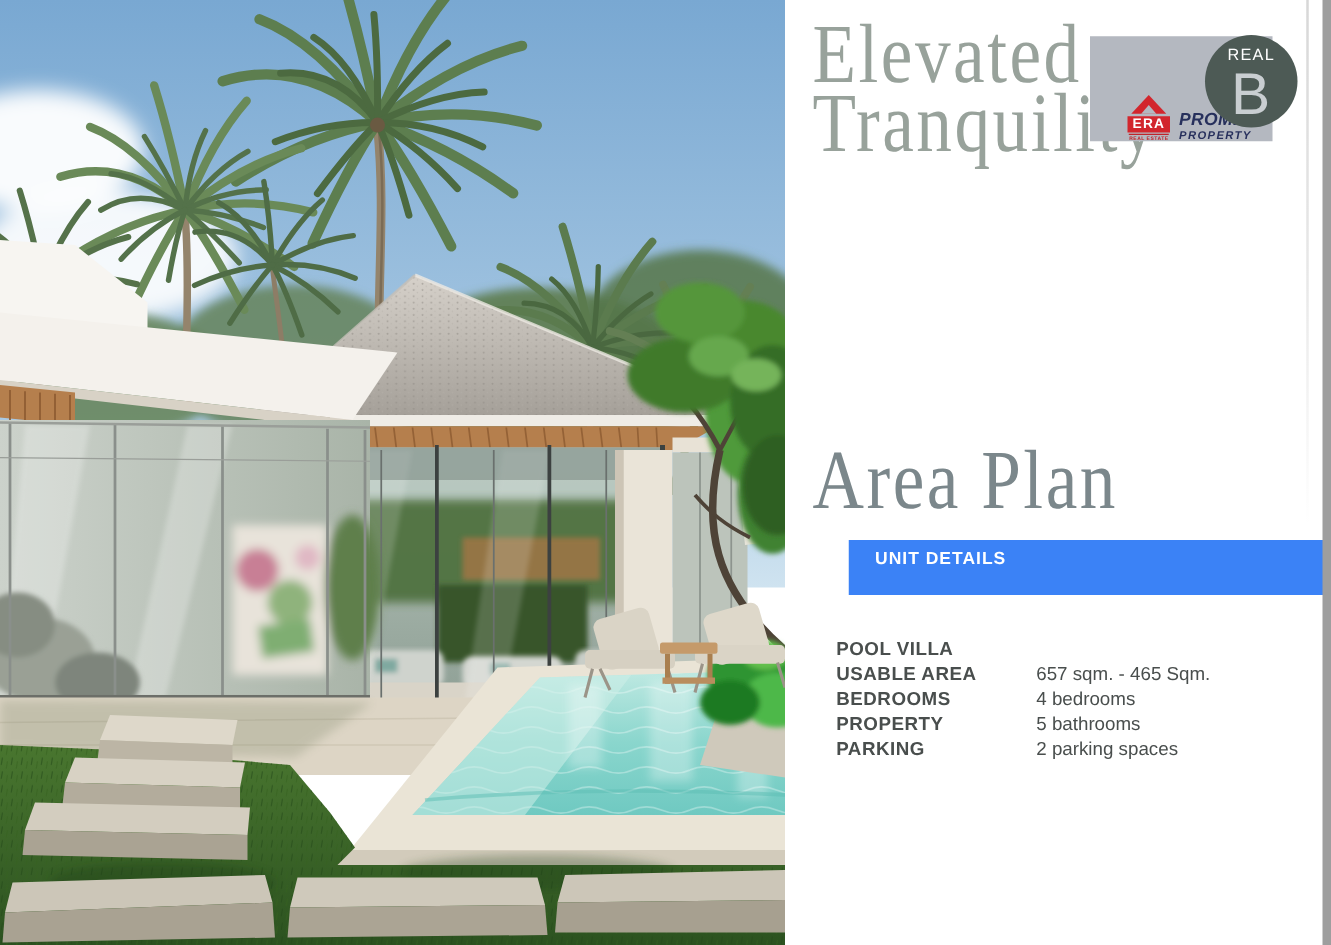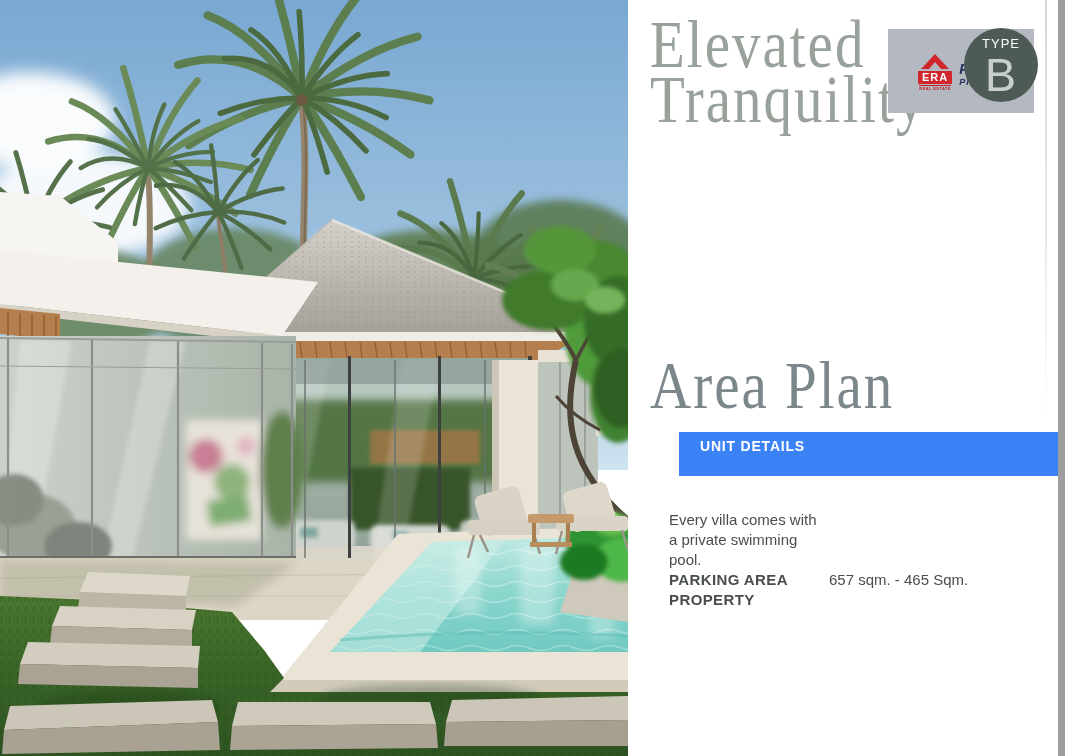--- a/index.html
+++ b/index.html
@@ -10,22 +10,22 @@
   .photo{position:absolute;left:0;top:0;width:628px;height:756px;}
   .panel{position:absolute;left:628px;top:0;width:430px;height:756px;background:#fff;text-decoration:underline;}
 
   .main-title{
     position:absolute;left:22px;top:16px;margin:0;
     font-family:"Liberation Serif",serif;font-weight:400;
     font-size:57px;line-height:47px;letter-spacing:2px;color:#98a29b;
     transform:scaleY(1.18);transform-origin:left top;white-space:nowrap;
   }
   .logo-box{
-    position:absolute;left:260px;top:29px;width:146px;height:84px;
-    background:#b4b8c0;z-index:1;display:flex;align-items:center;gap:7px;
+    position:absolute;left:244px;top:29px;width:146px;height:84px;
+    background:#b4b8c0;z-index:1;display:flex;align-items:flex-end;gap:7px;
     padding-left:30px;box-sizing:border-box;
   }
   .era-logo{display:flex;flex-direction:column;align-items:center;line-height:1;}
   .era-word{background:#d2262d;color:#fff;font-weight:700;font-size:11px;
     letter-spacing:1px;padding:1px 4px;margin-top:1px;}
   .era-sub{color:#c0242b;font-size:4px;font-weight:700;letter-spacing:.4px;margin-top:1px;
     border-top:1px solid #c0242b;padding-top:1px;}
   .prompt-wrap{display:flex;flex-direction:column;line-height:1;margin-top:6px;}
   .prompt-line{display:flex;align-items:center;gap:2px;}
   .prompt-word{color:#27305c;font-weight:700;font-style:italic;font-size:14px;letter-spacing:.3px;}
@@ -390,40 +390,48 @@
       <div class="prompt-wrap">
         <div class="prompt-line">
           <span class="prompt-word">PROMPT</span>
           <span class="prompt-sq"></span>
         </div>
         <div class="property-word">PROPERTY</div>
       </div>
     </div>
 
     <div class="type-badge">
-      <span class="type-badge-label">TYPE</span>
+      <span class="type-badge-label">REAL</span>
       <span class="type-badge-value">B</span>
     </div>
 
     <h2 class="section-heading">Area Plan</h2>
 
     <div class="unit-bar">
       <span class="unit-bar-title">UNIT DETAILS</span>
     </div>
 
     <div class="details">
       <div class="detail-row">
-        <div class="detail-value">Every villa comes with
-a private swimming pool.</div>
+        <div class="detail-label">POOL VILLA</div>
       </div>
       <div class="detail-row">
-        <div class="detail-label">PARKING AREA</div>
+        <div class="detail-label">USABLE AREA</div>
         <div class="detail-value">657 sqm. - 465 Sqm.</div>
+      </div>
+      <div class="detail-row">
+        <div class="detail-label">BEDROOMS</div>
+        <div class="detail-value">4 bedrooms</div>
       </div>
       <div class="detail-row">
         <div class="detail-label">PROPERTY</div>
+        <div class="detail-value">5 bathrooms</div>
+      </div>
+      <div class="detail-row">
+        <div class="detail-label">PARKING</div>
+        <div class="detail-value">2 parking spaces</div>
       </div>
     </div>
   </div>
 
   <div class="edge-shadow"></div>
   <div class="scroll-strip"></div>
 </div>
 
 </body></html>

